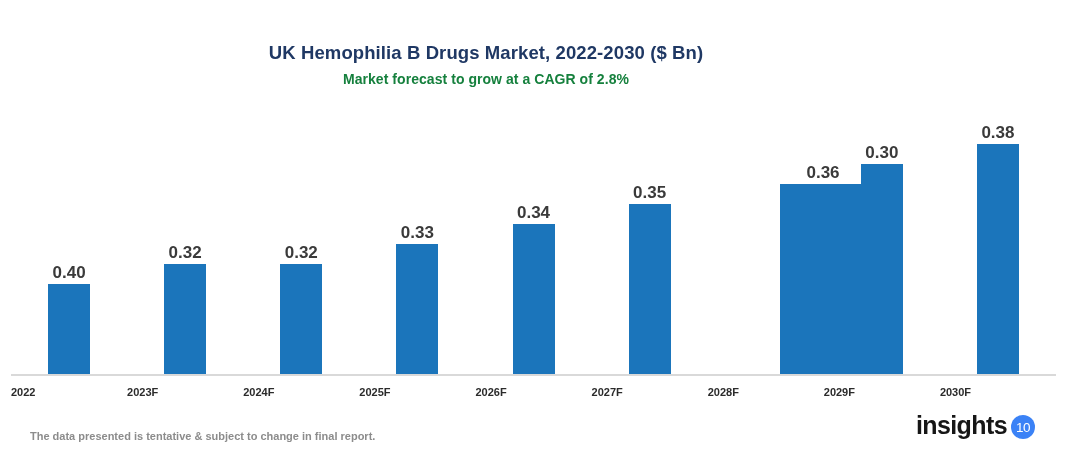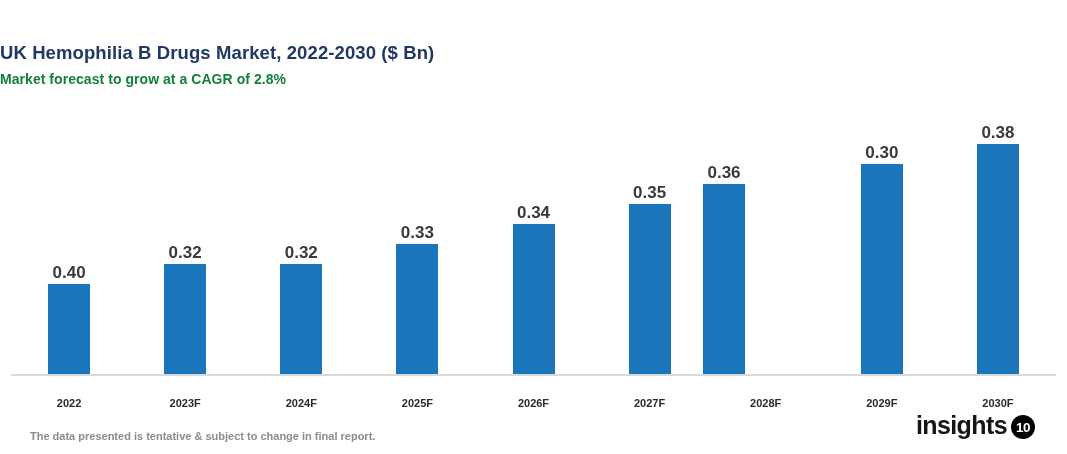--- a/index.html
+++ b/index.html
@@ -18,21 +18,21 @@
     background: #ffffff;
     overflow: hidden;
   }
 
   
   .title-block {
     position: absolute;
     left: 0;
     top: 42px;
     width: 972px;
-    text-align: left;
+    text-align: center;
   }
   .chart-title {
     font-size: 18.5px;
     font-weight: bold;
     color: #1F3864;
     letter-spacing: 0.1px;
     line-height: 22px;
     margin: 0;
   }
   .chart-subtitle {
@@ -93,25 +93,25 @@
   }
   .axis-labels {
     position: absolute;
     left: 11px;
     top: 379px;
     width: 1045px;
     height: 20px;
   }
   .axis-label {
     position: absolute;
-    top: 16px;
+    top: 5px;
     font-size: 11px;
     font-weight: bold;
     color: #2B2B2B;
-    text-align: center;
+    text-align: left;
     white-space: nowrap;
     line-height: 16px;
   }
 
   
   .footer-note {
     position: absolute;
     left: 10px;
     top: 429px;
     font-size: 11px;
@@ -134,24 +134,24 @@
     font-weight: bold;
     color: #161616;
     letter-spacing: -0.6px;
     line-height: 27px;
   }
   .logo-badge {
     margin-left: 4px;
     width: 24px;
     height: 24px;
     border-radius: 50%;
-    background: #000000;
+    background: #3b82f6;
     color: #ffffff;
     font-size: 13.5px;
-    font-weight: bold;
+    font-weight: normal;
     display: flex;
     align-items: center;
     justify-content: center;
     letter-spacing: -0.5px;
   }
 </style>
 </head>
 <body>
 
 <div id="page">
@@ -180,21 +180,21 @@
           <div class="bar-label" style="bottom: 135px;">0.33</div>
         </div>
         <div class="bar-slot" style="left: 501.5px; width: 42px;">
           <div class="bar" style="height: 150px; background: rgb(27, 117, 187);"></div>
           <div class="bar-label" style="bottom: 155px;">0.34</div>
         </div>
         <div class="bar-slot" style="left: 617.611px; width: 42px;">
           <div class="bar" style="height: 170px; background: rgb(27, 117, 187);"></div>
           <div class="bar-label" style="bottom: 175px;">0.35</div>
         </div>
-        <div class="bar-slot" style="left: 692px; width: 42px;">
+        <div class="bar-slot" style="left: 769px; width: 42px; padding-left: 44px;">
           <div class="bar" style="height: 190px; background: rgb(27, 117, 187);"></div>
           <div class="bar-label" style="bottom: 195px;">0.36</div>
         </div>
         <div class="bar-slot" style="left: 849.833px; width: 42px;">
           <div class="bar" style="height: 210px; background: rgb(27, 117, 187);"></div>
           <div class="bar-label" style="bottom: 215px;">0.30</div>
         </div>
         <div class="bar-slot" style="left: 965.944px; width: 42px;">
           <div class="bar" style="height: 230px; background: rgb(27, 117, 187);"></div>
           <div class="bar-label" style="bottom: 235px;">0.38</div>

